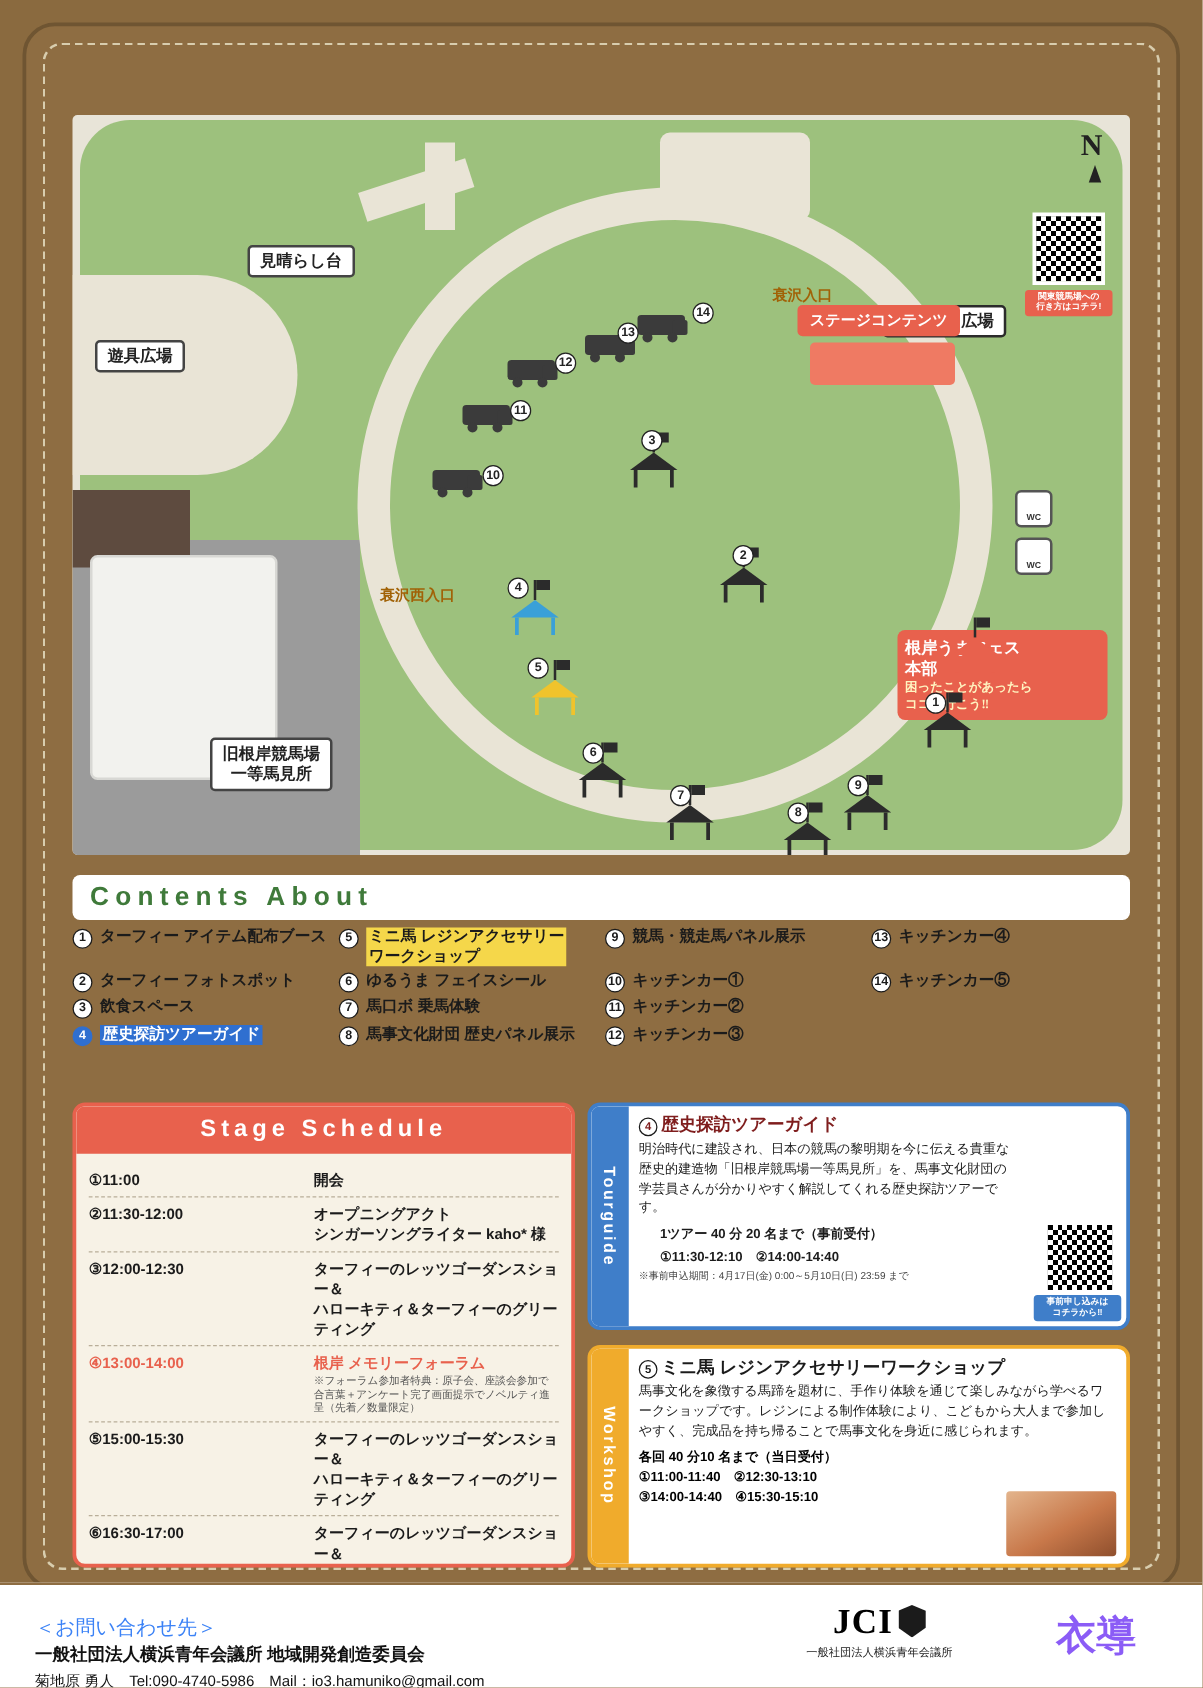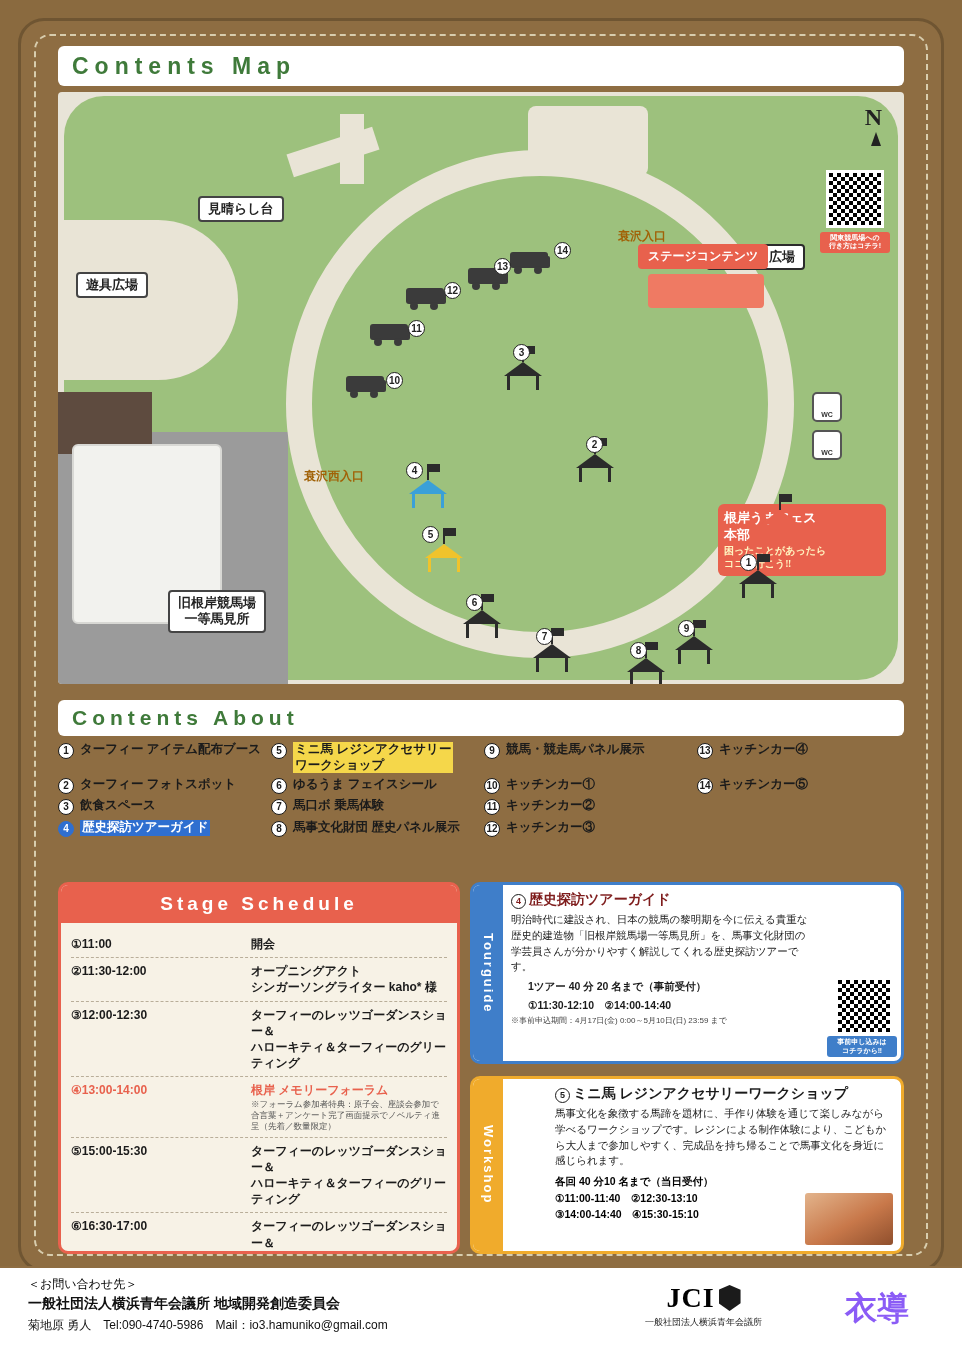--- a/index.html
+++ b/index.html
@@ -397,21 +397,21 @@
     position: absolute;
     left: 470px; top: 1076px;
     width: 434px; height: 178px;
     background: #fff;
     border: 3px solid #f0ab2c;
     border-radius: 10px;
     display:flex;
     overflow:hidden;
   }
   .side-tab.y { background:#f0ab2c; }
-  .work-body { flex:1; padding: 6px 8px; position:relative;margin-left:44px;}
+  .work-body { flex:1; padding: 6px 8px; position:relative;}
   .work-title { font-size: 14px; font-weight: bold; color:#1b1b1b;}
   .work-title .c { display:inline-flex;width:15px;height:15px;border-radius:50%;
     border:1.5px solid #1b1b1b;align-items:center;justify-content:center;font-size:9px;margin-right:3px;}
   .work-text { font-size: 10.5px; line-height:1.5; color:#1b1b1b; margin-top:3px;}
   .work-sub { font-size:10.5px; font-weight:bold; margin-top:6px;}
   .work-times { font-size:10.5px; font-weight:bold; margin-top:2px; line-height:1.5;}
   .work-photo {
     position:absolute; right:8px; bottom:6px;
     width: 88px; height: 52px;
     background: linear-gradient(150deg,#e3b48c,#c8784a 55%,#8f4f2d);
@@ -420,21 +420,21 @@
 
   
   .footer {
     position: absolute;
     left: 0; bottom: 0;
     width: 962px; height: 84px;
     background: #fff;
     border-top: 2px solid #8e6d42;
     padding: 8px 28px;
   }
-  .footer .l1 { font-size: 12px; color:#000000; }
+  .footer .l1 { font-size: 16px; color:#3b82f6;margin-top:16px; }
   .footer .l2 { font-size: 14px; font-weight:bold; color:#111; margin-top:2px;}
   .footer .l3 { font-size: 12px; color:#111; margin-top:4px;}
   .jci {
     position:absolute; right: 200px; top: 14px;
     text-align:center;
   }
   .jci .big { font-size: 28px; font-weight: bold; font-family:"Liberation Serif",serif; letter-spacing:1px;}
   .jci .small { font-size: 9px; color:#222; margin-top:2px;}
   .shield {
     display:inline-block; width: 22px; height: 26px;
@@ -450,23 +450,20 @@
     font-size: 32px; font-weight:bold; color:#8b5cf6;
   }
 </style>
 </head>
 <body>
 
 <div class="page">
   <div class="brown-frame"></div>
   <div class="inner-dash"></div>
 
-  <div class="map-title">
-    <span>Contents Map</span>
-  </div>
 
   <div class="map-box">
     <div class="green-blob"></div>
     <div class="grey-left"></div>
     <div class="dark-bldg"></div>
     <div class="white-bldg"></div>
     <div class="playground"></div>
     <div class="ring-outer"></div>
     <div class="donut-path"></div>
     <div class="path-left"></div>

